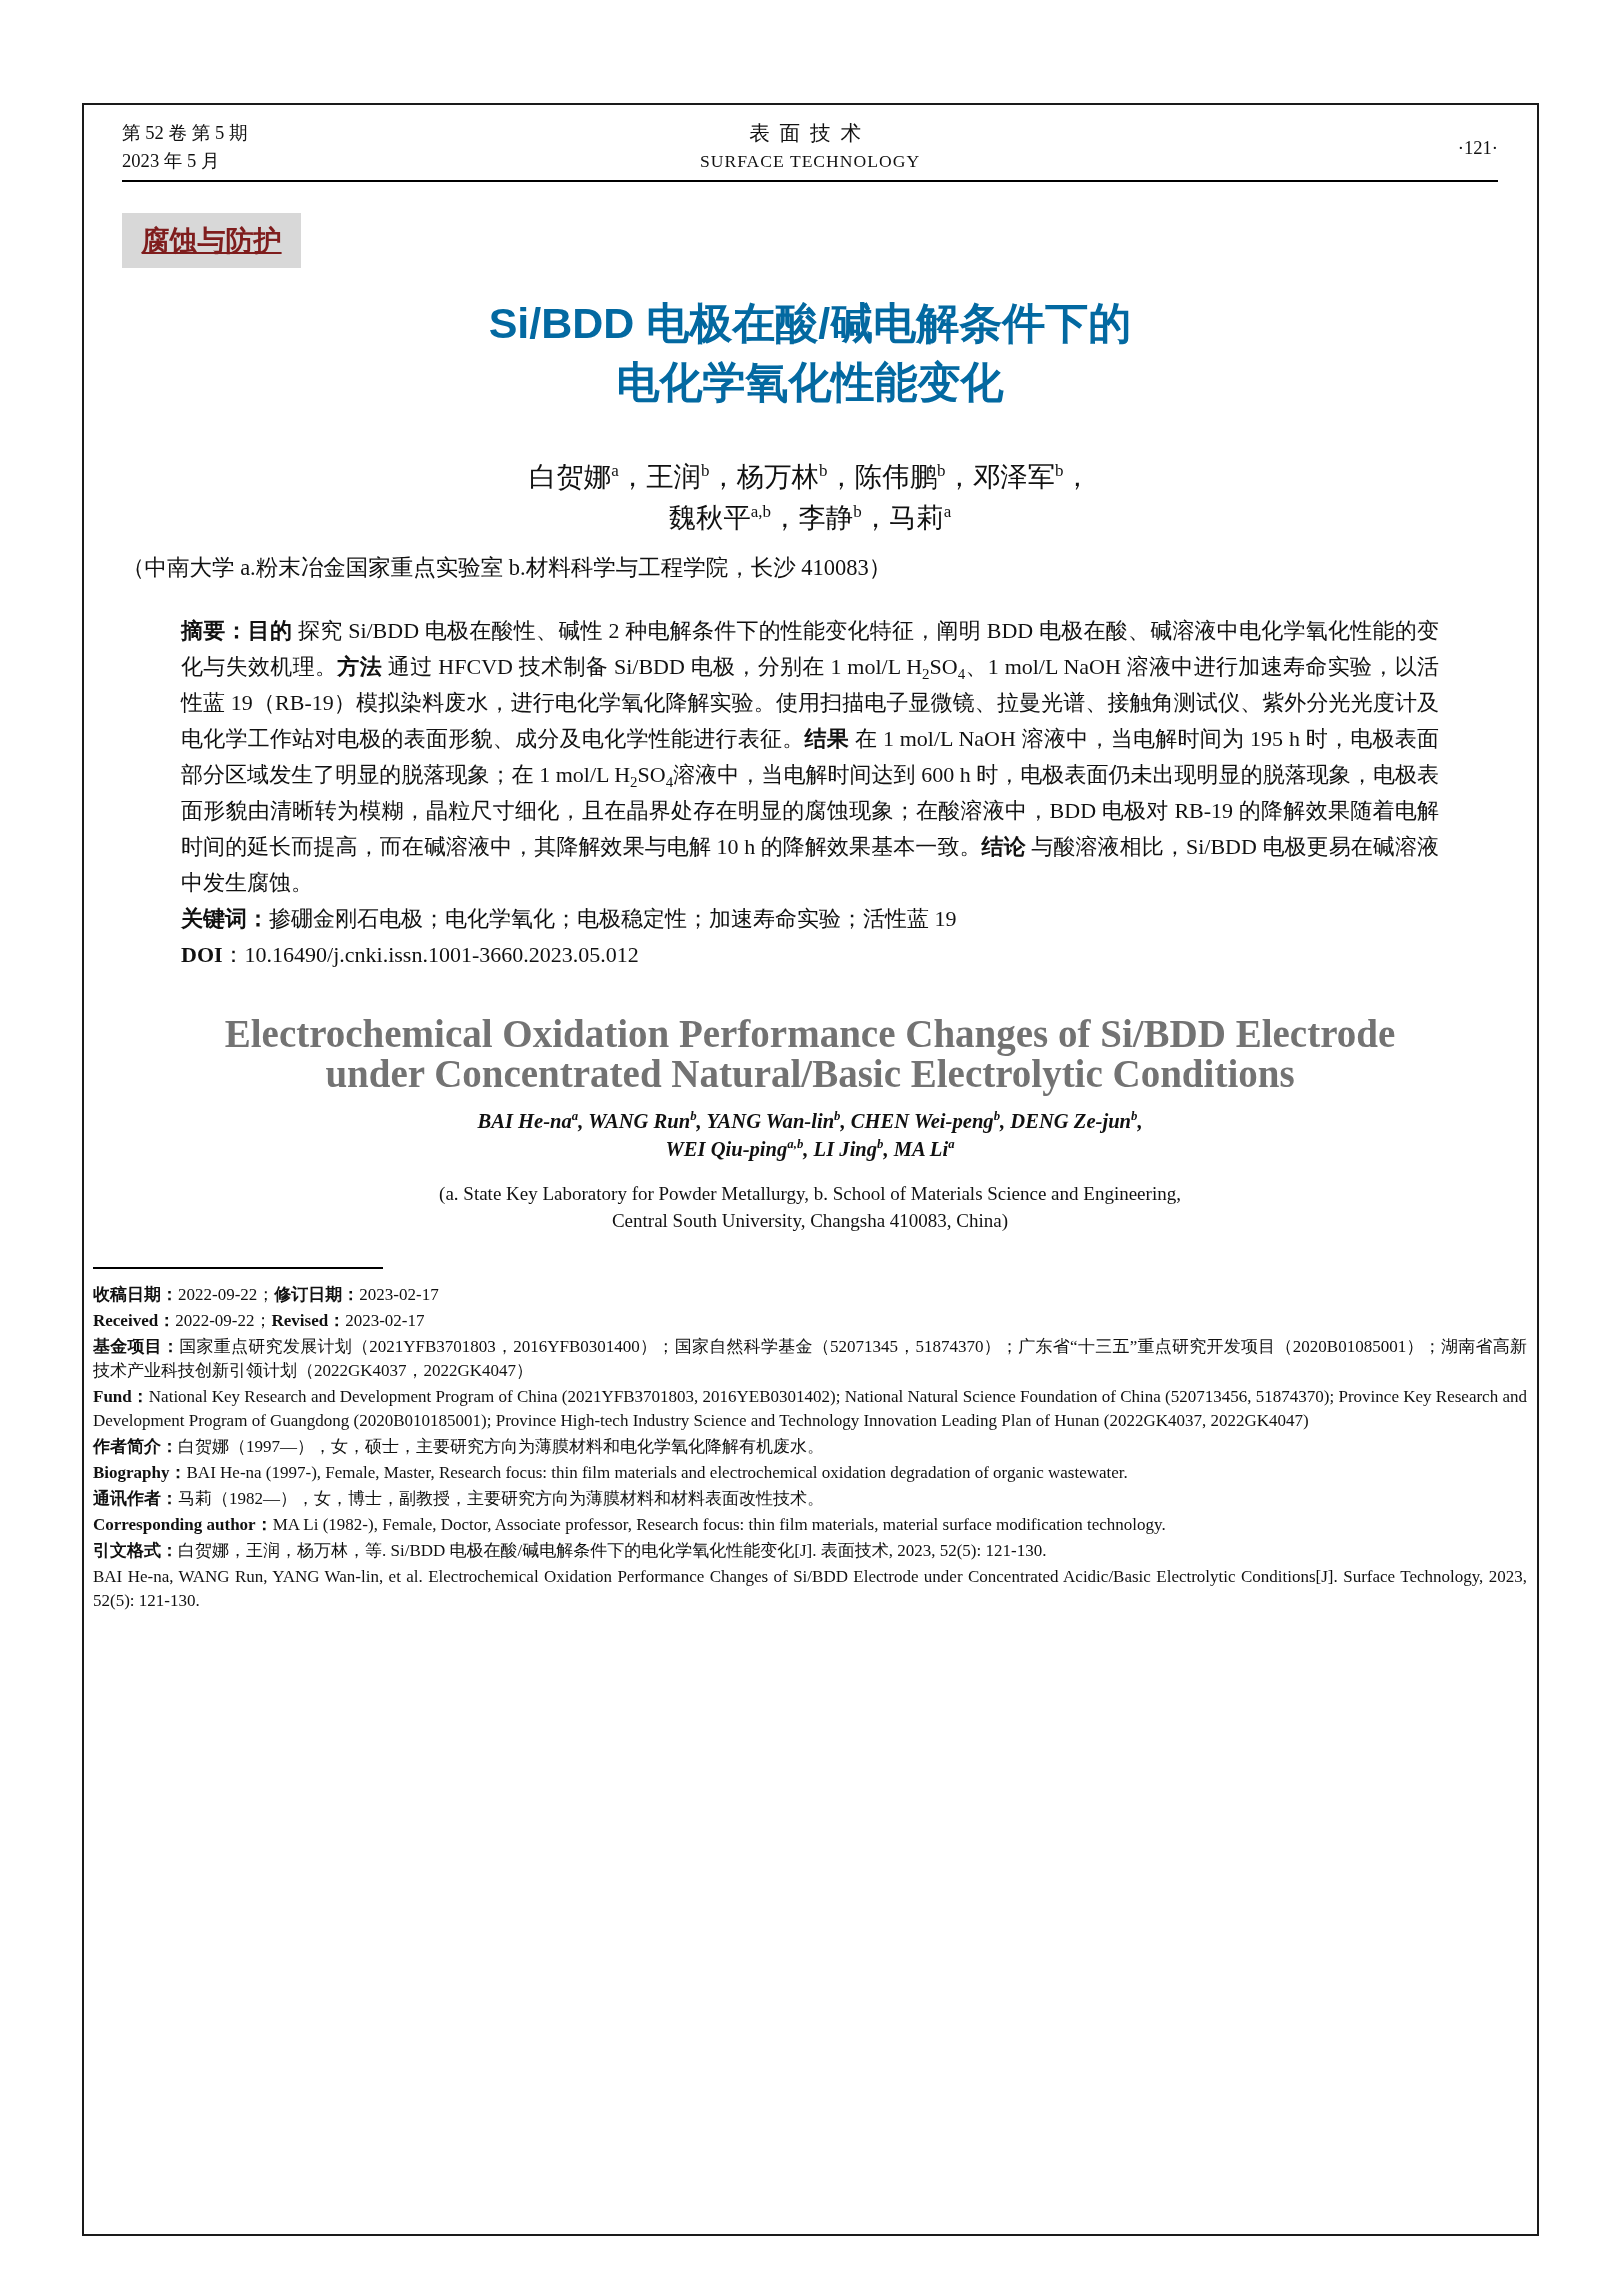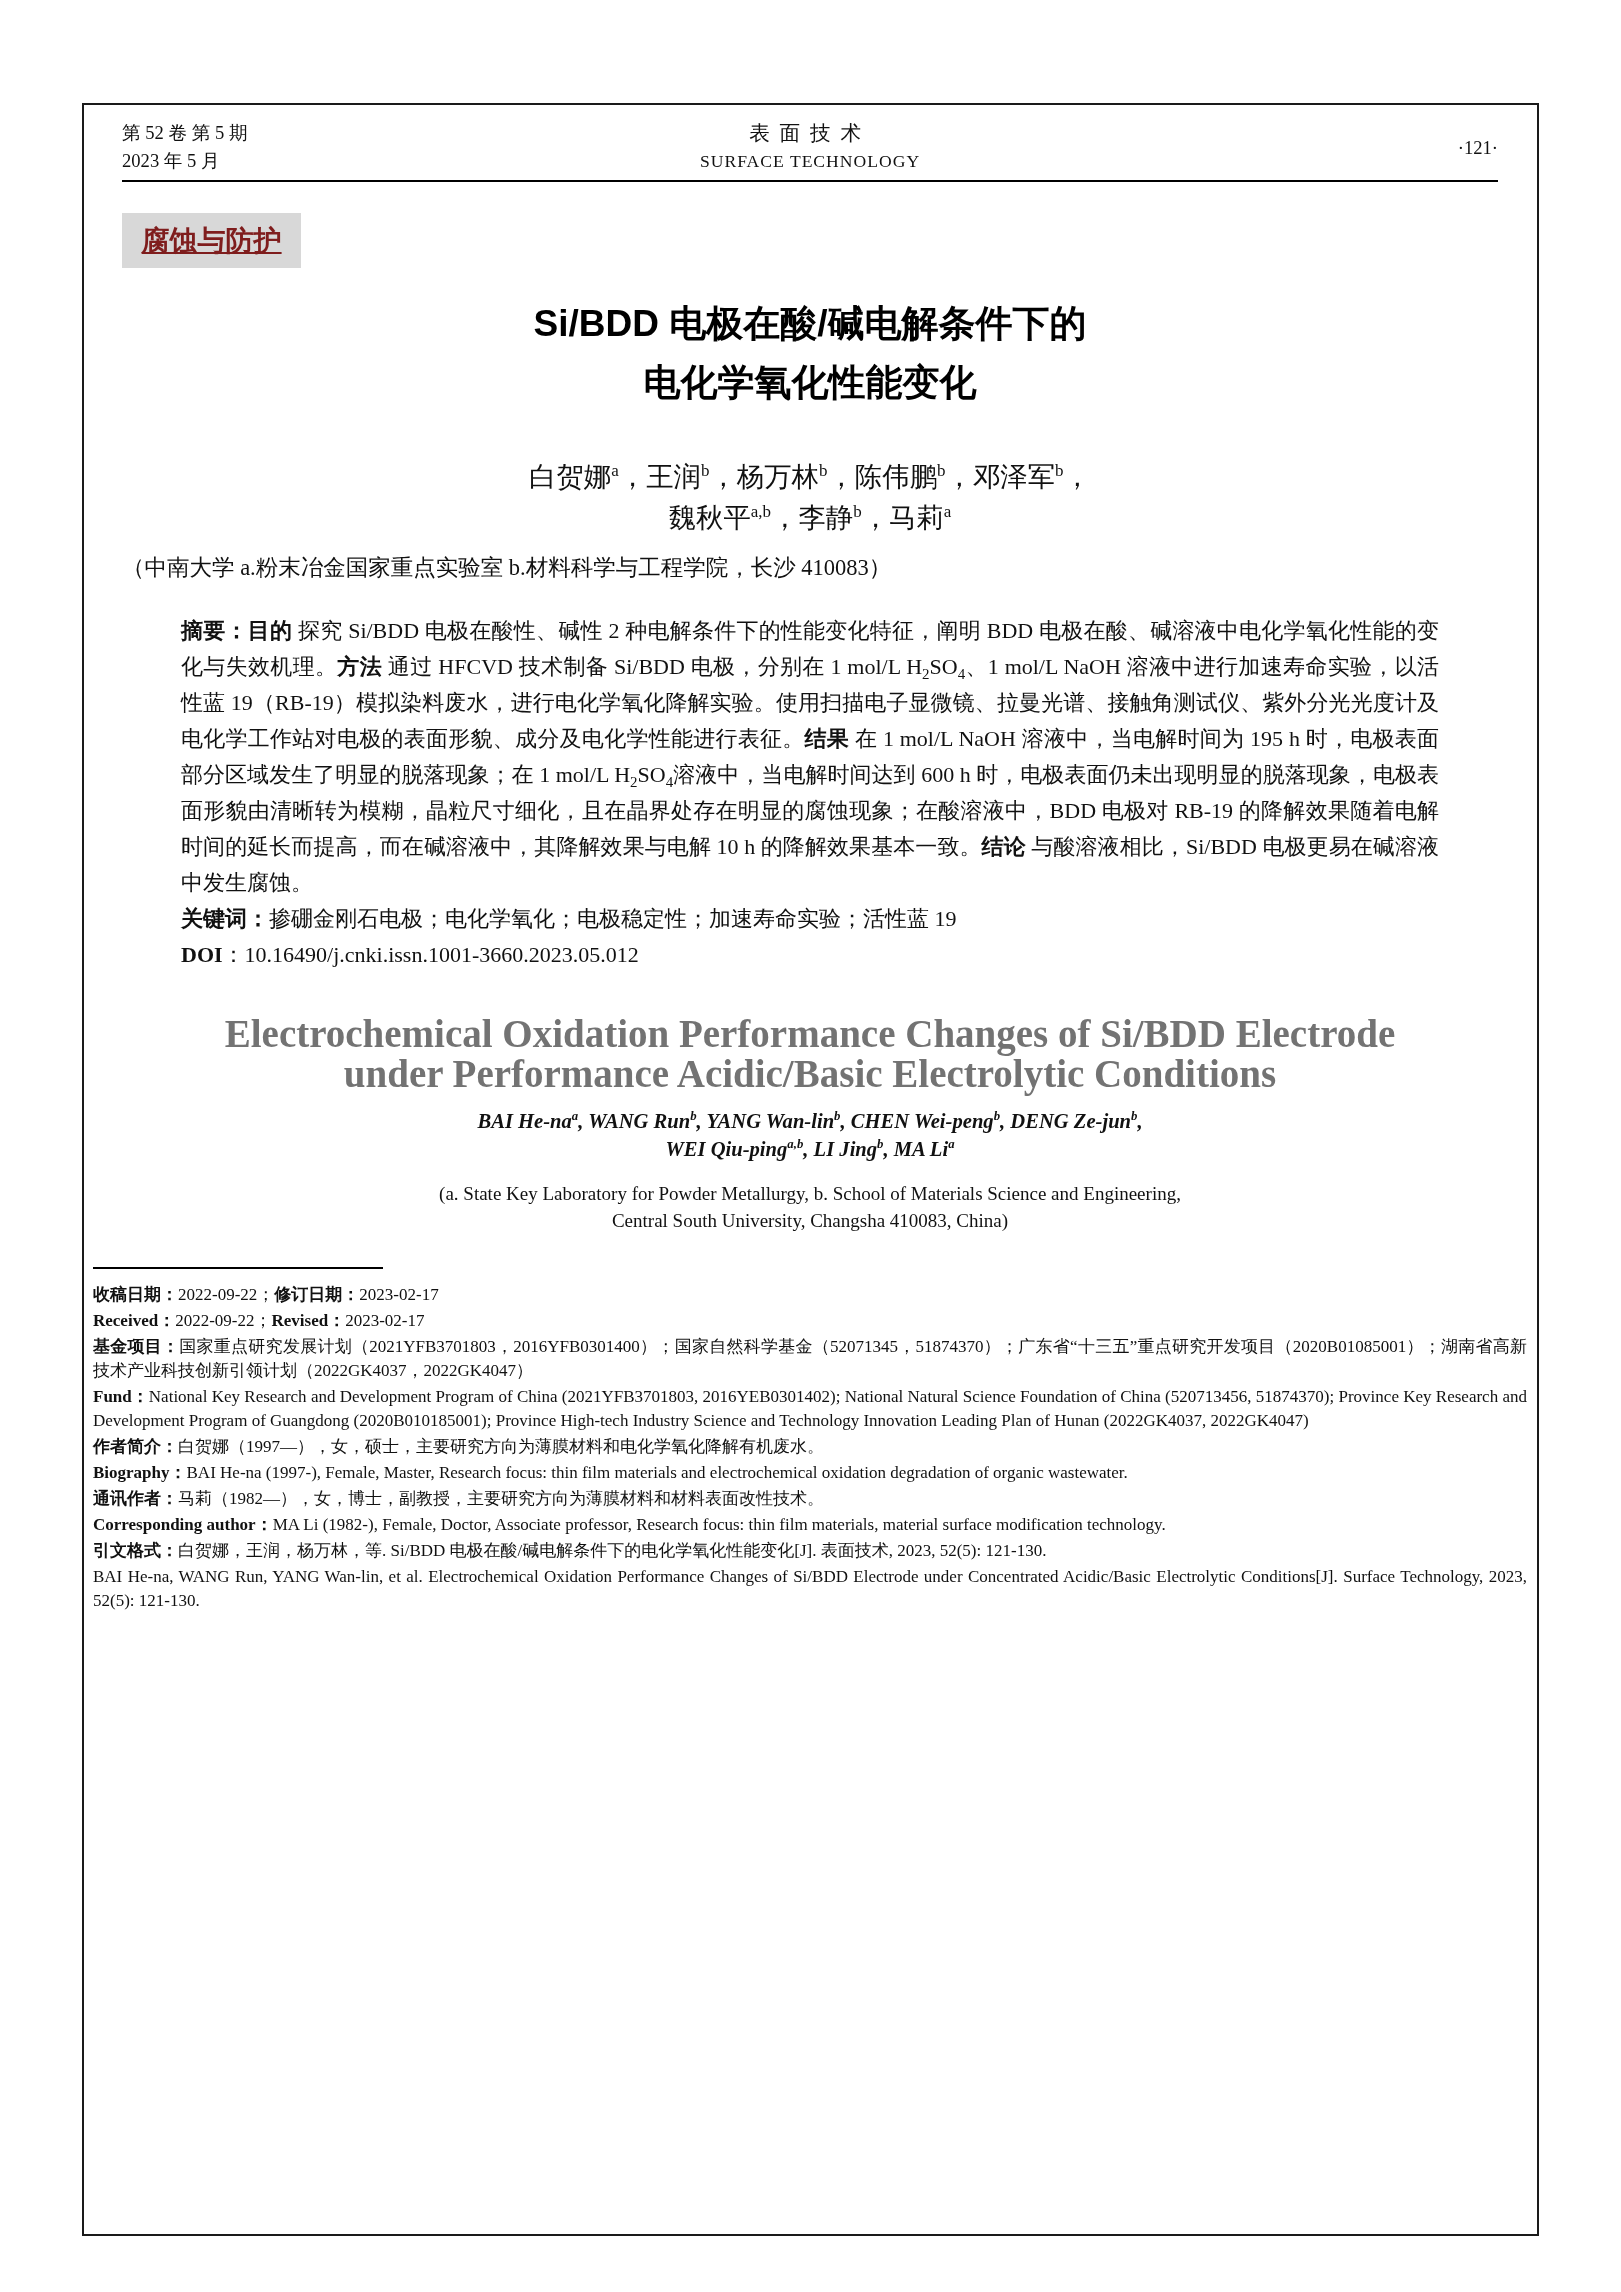--- a/index.html
+++ b/index.html
@@ -28,21 +28,21 @@
   .badge {
     display: inline-block; margin-top: 31px; background: #d8d8d8;
     font-family: "Liberation Sans", "DejaVu Sans", sans-serif;
     font-weight: 700; font-size: 28px; padding: 8.8px 19.6px; color: #7f1d1d; text-decoration: underline;
   }
 
   
   .cn-title {
     margin: 25.5px 0 0 0; text-align: center; font-weight: 700;
     font-family: "Liberation Sans", "DejaVu Sans", sans-serif;
-    font-size: 37px; line-height: 59px; color: #000000;
+    font-size: 43px; line-height: 59px; color: #0369a1;
   }
 
   
   .authors { margin-top: 45px; text-align: center; font-size: 27.4px; line-height: 41px; }
   .affiliation { margin-top: 11.8px; font-size: 22.5px; line-height: 33px; }
 
   
   .abstract, .meta {
     margin: 0 59px; font-size: 22px; line-height: 36px; text-align: justify;
   }
@@ -108,21 +108,21 @@
     </div>
 
     <div class="affiliation">（中南大学  a.粉末冶金国家重点实验室  b.材料科学与工程学院，长沙  410083）</div>
 
     <p class="abstract"><span class="b">摘要：</span><span class="b">目的</span><span> 探究 Si/BDD 电极在酸性、碱性 2 种电解条件下的性能变化特征，阐明 BDD 电极在酸、碱溶液中电化学氧化性能的变化与失效机理。</span><span class="b">方法</span><span> 通过 HFCVD 技术制备 Si/BDD 电极，分别在 1 mol/L H</span><span class="sub">2</span><span>SO</span><span class="sub">4</span><span>、1 mol/L NaOH 溶液中进行加速寿命实验，以活性蓝 19（RB-19）模拟染料废水，进行电化学氧化降解实验。使用扫描电子显微镜、拉曼光谱、接触角测试仪、紫外分光光度计及电化学工作站对电极的表面形貌、成分及电化学性能进行表征。</span><span class="b">结果</span><span> 在 1 mol/L NaOH 溶液中，当电解时间为 195 h 时，电极表面部分区域发生了明显的脱落现象；在 1 mol/L H</span><span class="sub">2</span><span>SO</span><span class="sub">4</span><span>溶液中，当电解时间达到 600 h 时，电极表面仍未出现明显的脱落现象，电极表面形貌由清晰转为模糊，晶粒尺寸细化，且在晶界处存在明显的腐蚀现象；在酸溶液中，BDD 电极对 RB-19 的降解效果随着电解时间的延长而提高，而在碱溶液中，其降解效果与电解 10 h 的降解效果基本一致。</span><span class="b">结论</span><span> 与酸溶液相比，Si/BDD 电极更易在碱溶液中发生腐蚀。</span></p>
     <p class="meta"><span class="b">关键词：</span><span>掺硼金刚石电极；电化学氧化；电极稳定性；加速寿命实验；活性蓝 19</span></p>
     <p class="meta"><span class="b">DOI</span><span>：10.16490/j.cnki.issn.1001-3660.2023.05.012</span></p>
 
     <h2 class="en-title">
       <div>Electrochemical Oxidation Performance Changes of Si/BDD Electrode</div>
-      <div>under Performance Acidic/Basic Electrolytic Conditions</div>
+      <div>under Concentrated Natural/Basic Electrolytic Conditions</div>
     </h2>
 
     <div class="en-authors">
       <div><span>BAI He-na</span><span class="sup">a</span><span>, WANG Run</span><span class="sup">b</span><span>, YANG Wan-lin</span><span class="sup">b</span><span>, CHEN Wei-peng</span><span class="sup">b</span><span>, DENG Ze-jun</span><span class="sup">b</span><span>,</span></div>
       <div><span>WEI Qiu-ping</span><span class="sup">a,b</span><span>, LI Jing</span><span class="sup">b</span><span>, MA Li</span><span class="sup">a</span></div>
     </div>
 
     <div class="en-affiliation">
       <div>(a. State Key Laboratory for Powder Metallurgy, b. School of Materials Science and Engineering,</div>
       <div>Central South University, Changsha 410083, China)</div>

